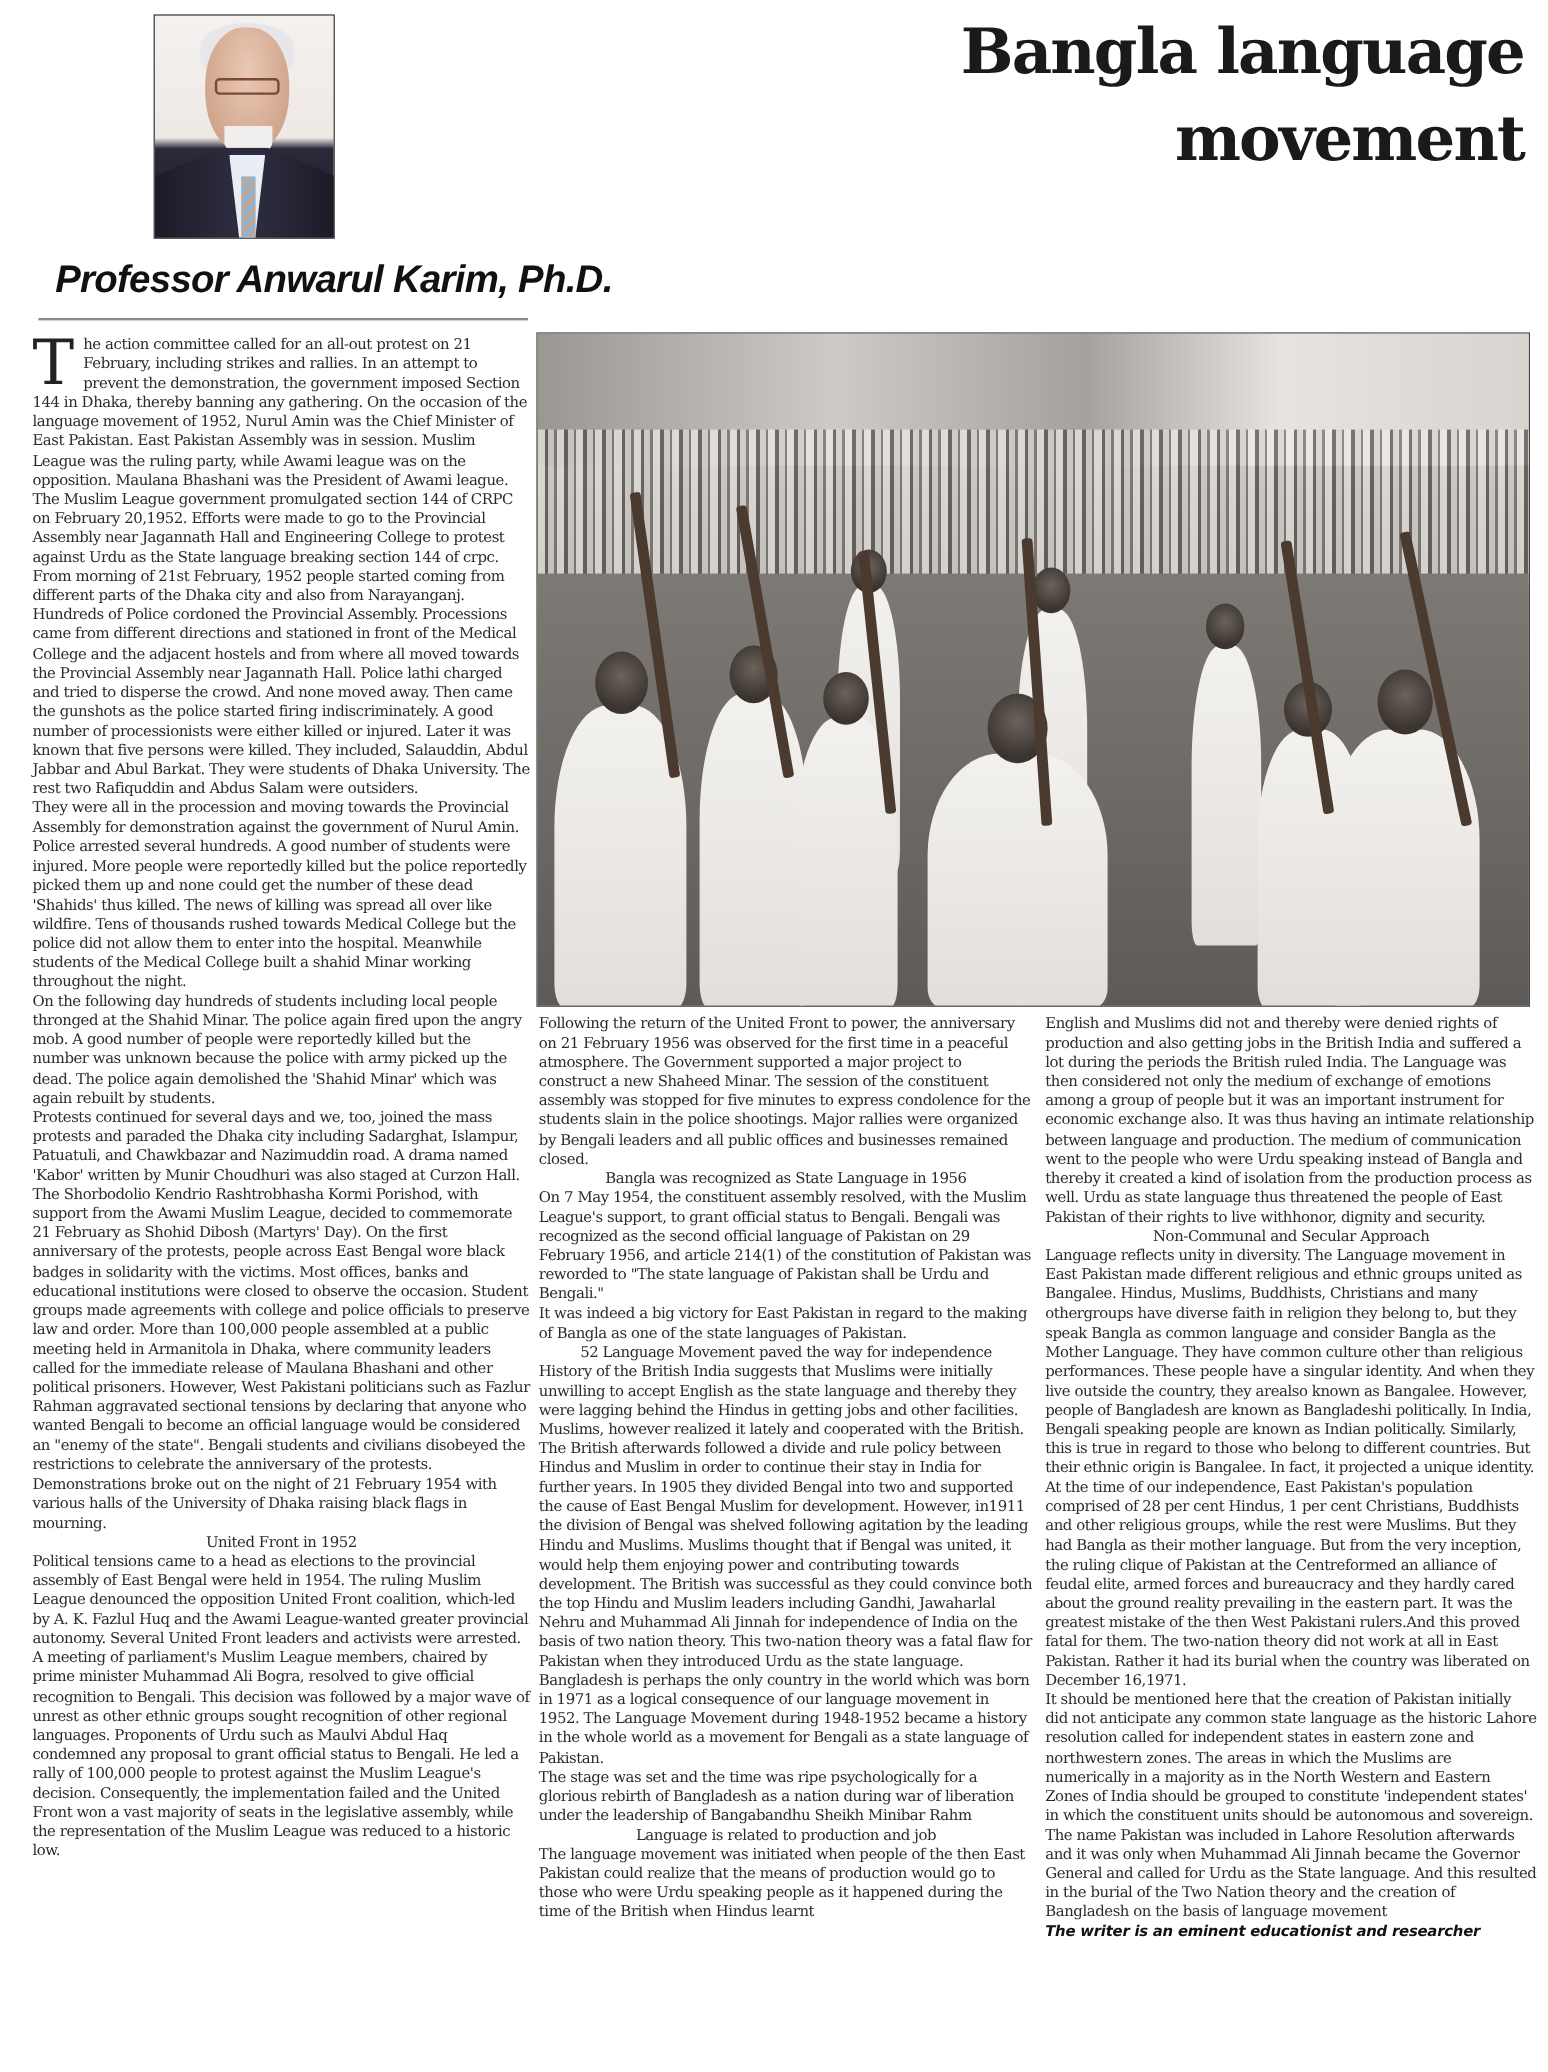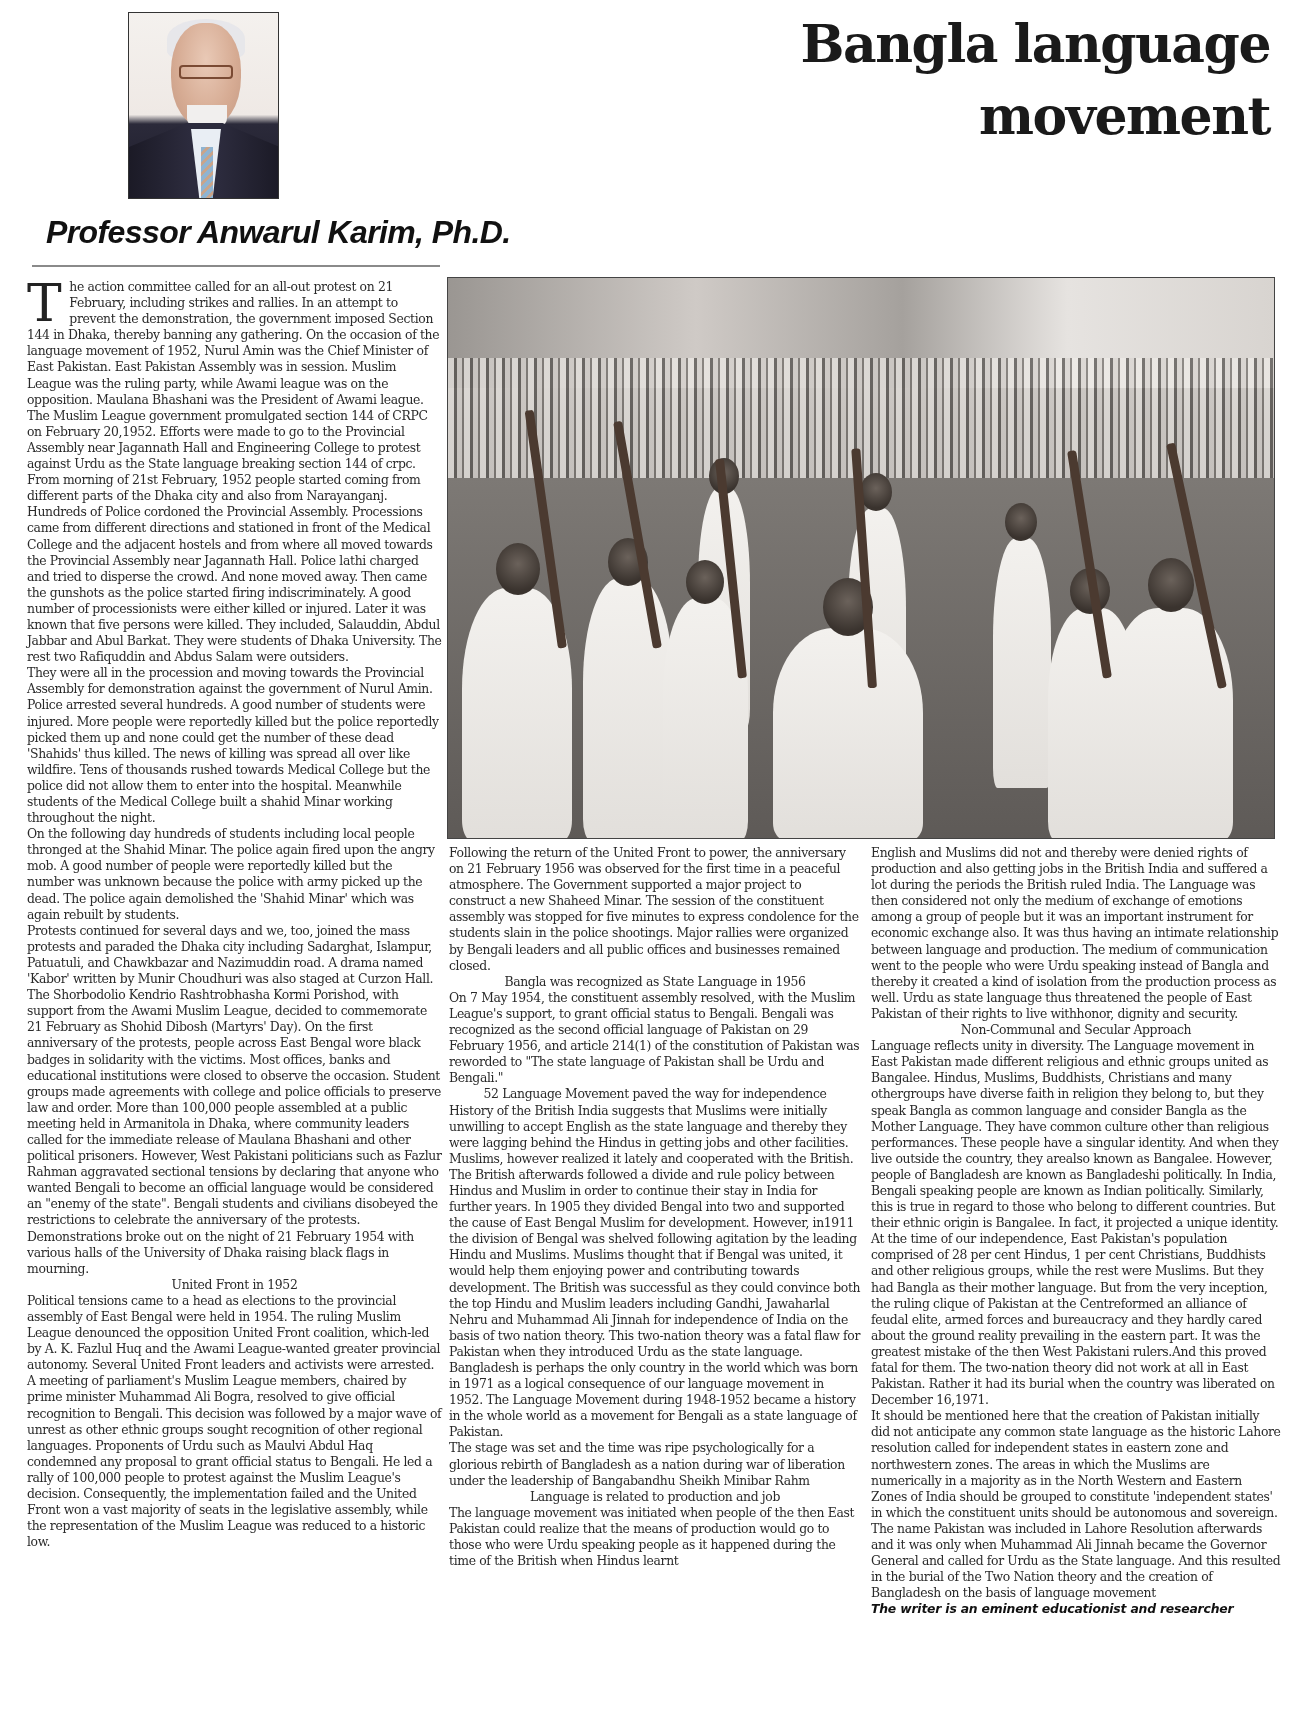--- a/index.html
+++ b/index.html
@@ -153,20 +153,21 @@
   <p>On the following day hundreds of students including local people thronged at the Shahid Minar. The police again fired upon the angry mob. A good number of people were reportedly killed but the number was unknown because the police with army picked up the dead. The police again demolished the 'Shahid Minar' which was again rebuilt by students.</p>
   <p>Protests continued for several days and we, too, joined the mass protests and paraded the Dhaka city including Sadarghat, Islampur, Patuatuli, and Chawkbazar and Nazimuddin road. A drama named 'Kabor' written by Munir Choudhuri was also staged at Curzon Hall. The Shorbodolio Kendrio Rashtrobhasha Kormi Porishod, with support from the Awami Muslim League, decided to commemorate 21 February as Shohid Dibosh (Martyrs' Day). On the first anniversary of the protests, people across East Bengal wore black badges in solidarity with the victims. Most offices, banks and educational institutions were closed to observe the occasion. Student groups made agreements with college and police officials to preserve law and order. More than 100,000 people assembled at a public meeting held in Armanitola in Dhaka, where community leaders called for the immediate release of Maulana Bhashani and other political prisoners. However, West Pakistani politicians such as Fazlur Rahman aggravated sectional tensions by declaring that anyone who wanted Bengali to become an official language would be considered an "enemy of the state". Bengali students and civilians disobeyed the restrictions to celebrate the anniversary of the protests. Demonstrations broke out on the night of 21 February 1954 with various halls of the University of Dhaka raising black flags in mourning.</p>
   <p class="subhead">United Front in 1952</p>
   <p>Political tensions came to a head as elections to the provincial assembly of East Bengal were held in 1954. The ruling Muslim League denounced the opposition United Front coalition, which-led by A. K. Fazlul Huq and the Awami League-wanted greater provincial autonomy. Several United Front leaders and activists were arrested. A meeting of parliament's Muslim League members, chaired by prime minister Muhammad Ali Bogra, resolved to give official recognition to Bengali. This decision was followed by a major wave of unrest as other ethnic groups sought recognition of other regional languages. Proponents of Urdu such as Maulvi Abdul Haq condemned any proposal to grant official status to Bengali. He led a rally of 100,000 people to protest against the Muslim League's decision. Consequently, the implementation failed and the United Front won a vast majority of seats in the legislative assembly, while the representation of the Muslim League was reduced to a historic low.</p>
 </div>
 
 <div id="col-mid" class="column">
   <p>Following the return of the United Front to power, the anniversary on 21 February 1956 was observed for the first time in a peaceful atmosphere. The Government supported a major project to construct a new Shaheed Minar. The session of the constituent assembly was stopped for five minutes to express condolence for the students slain in the police shootings. Major rallies were organized by Bengali leaders and all public offices and businesses remained closed.</p>
   <p class="subhead">Bangla was recognized as State Language in 1956</p>
   <p>On 7 May 1954, the constituent assembly resolved, with the Muslim League's support, to grant official status to Bengali. Bengali was recognized as the second official language of Pakistan on 29 February 1956, and article 214(1) of the constitution of Pakistan was reworded to "The state language of Pakistan shall be Urdu and Bengali."</p>
+  <p>It was indeed a big victory for East Pakistan in regard to the making of Bangla as one of the state languages of Pakistan.</p>
   <p class="subhead">52 Language Movement paved the way for independence</p>
   <p>History of the British India suggests that Muslims were initially unwilling to accept English as the state language and thereby they were lagging behind the Hindus in getting jobs and other facilities. Muslims, however realized it lately and cooperated with the British. The British afterwards followed a divide and rule policy between Hindus and Muslim in order to continue their stay in India for further years. In 1905 they divided Bengal into two and supported the cause of East Bengal Muslim for development. However, in1911 the division of Bengal was shelved following agitation by the leading Hindu and Muslims. Muslims thought that if Bengal was united, it would help them enjoying power and contributing towards development. The British was successful as they could convince both the top Hindu and Muslim leaders including Gandhi, Jawaharlal Nehru and Muhammad Ali Jinnah for independence of India on the basis of two nation theory. This two-nation theory was a fatal flaw for Pakistan when they introduced Urdu as the state language.</p>
   <p>Bangladesh is perhaps the only country in the world which was born in 1971 as a logical consequence of our language movement in 1952. The Language Movement during 1948-1952 became a history in the whole world as a movement for Bengali as a state language of Pakistan.</p>
   <p>The stage was set and the time was ripe psychologically for a glorious rebirth of Bangladesh as a nation during war of liberation under the leadership of Bangabandhu Sheikh Minibar Rahm</p>
   <p class="subhead">Language is related to production and job</p>
   <p>The language movement was initiated when people of the then East Pakistan  could realize that the means of production would go to those who were Urdu speaking people as it happened during the time of the British when Hindus learnt</p>
 </div>
 
 <div id="col-right" class="column">
   <p>English and Muslims did not and thereby were denied rights of production and also getting jobs in the British India and suffered a lot during the periods the British ruled India. The Language was then considered not only the medium of exchange of emotions among a group of people but it was an important instrument for economic exchange also. It was thus having an intimate relationship between language and production. The medium of communication went to the people who were Urdu speaking instead of Bangla and thereby it created a kind of isolation from the production process as well. Urdu as state language thus threatened the people of East Pakistan of their rights to live withhonor, dignity and   security.</p>

